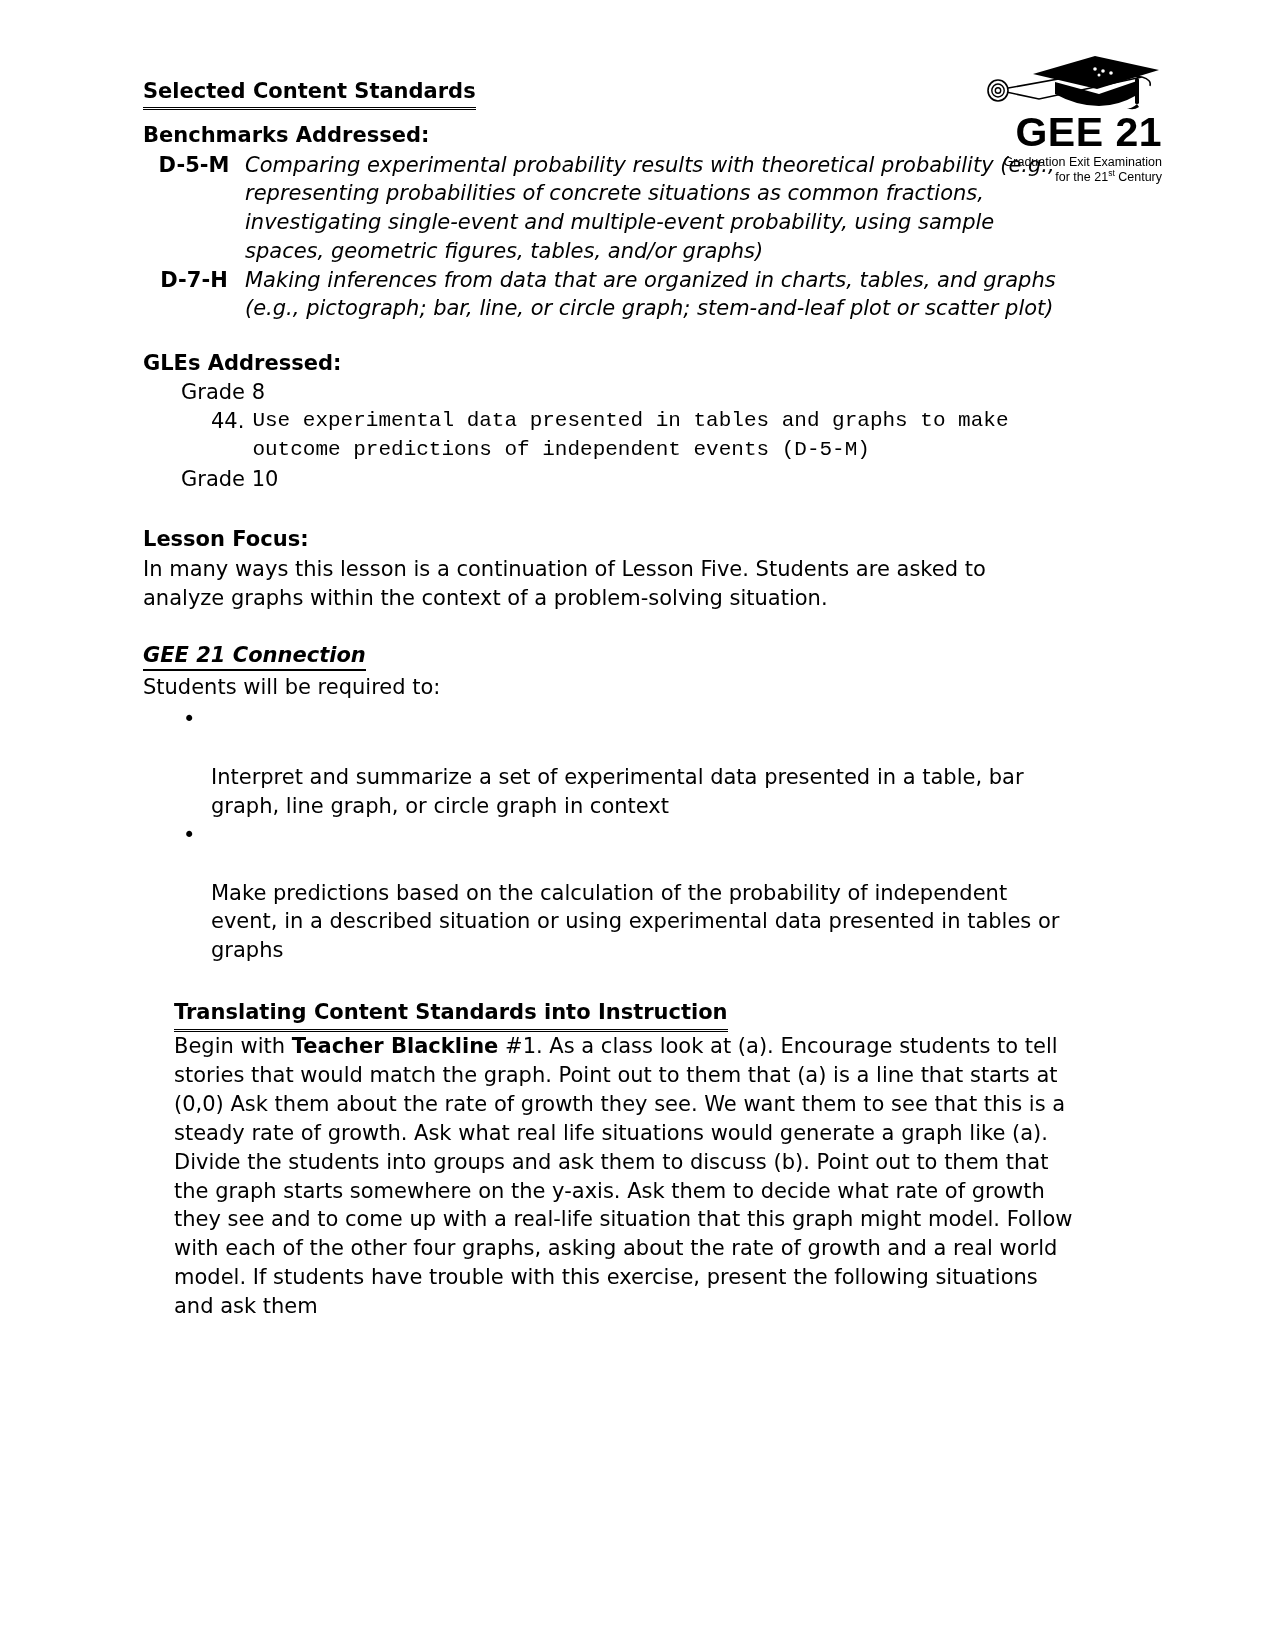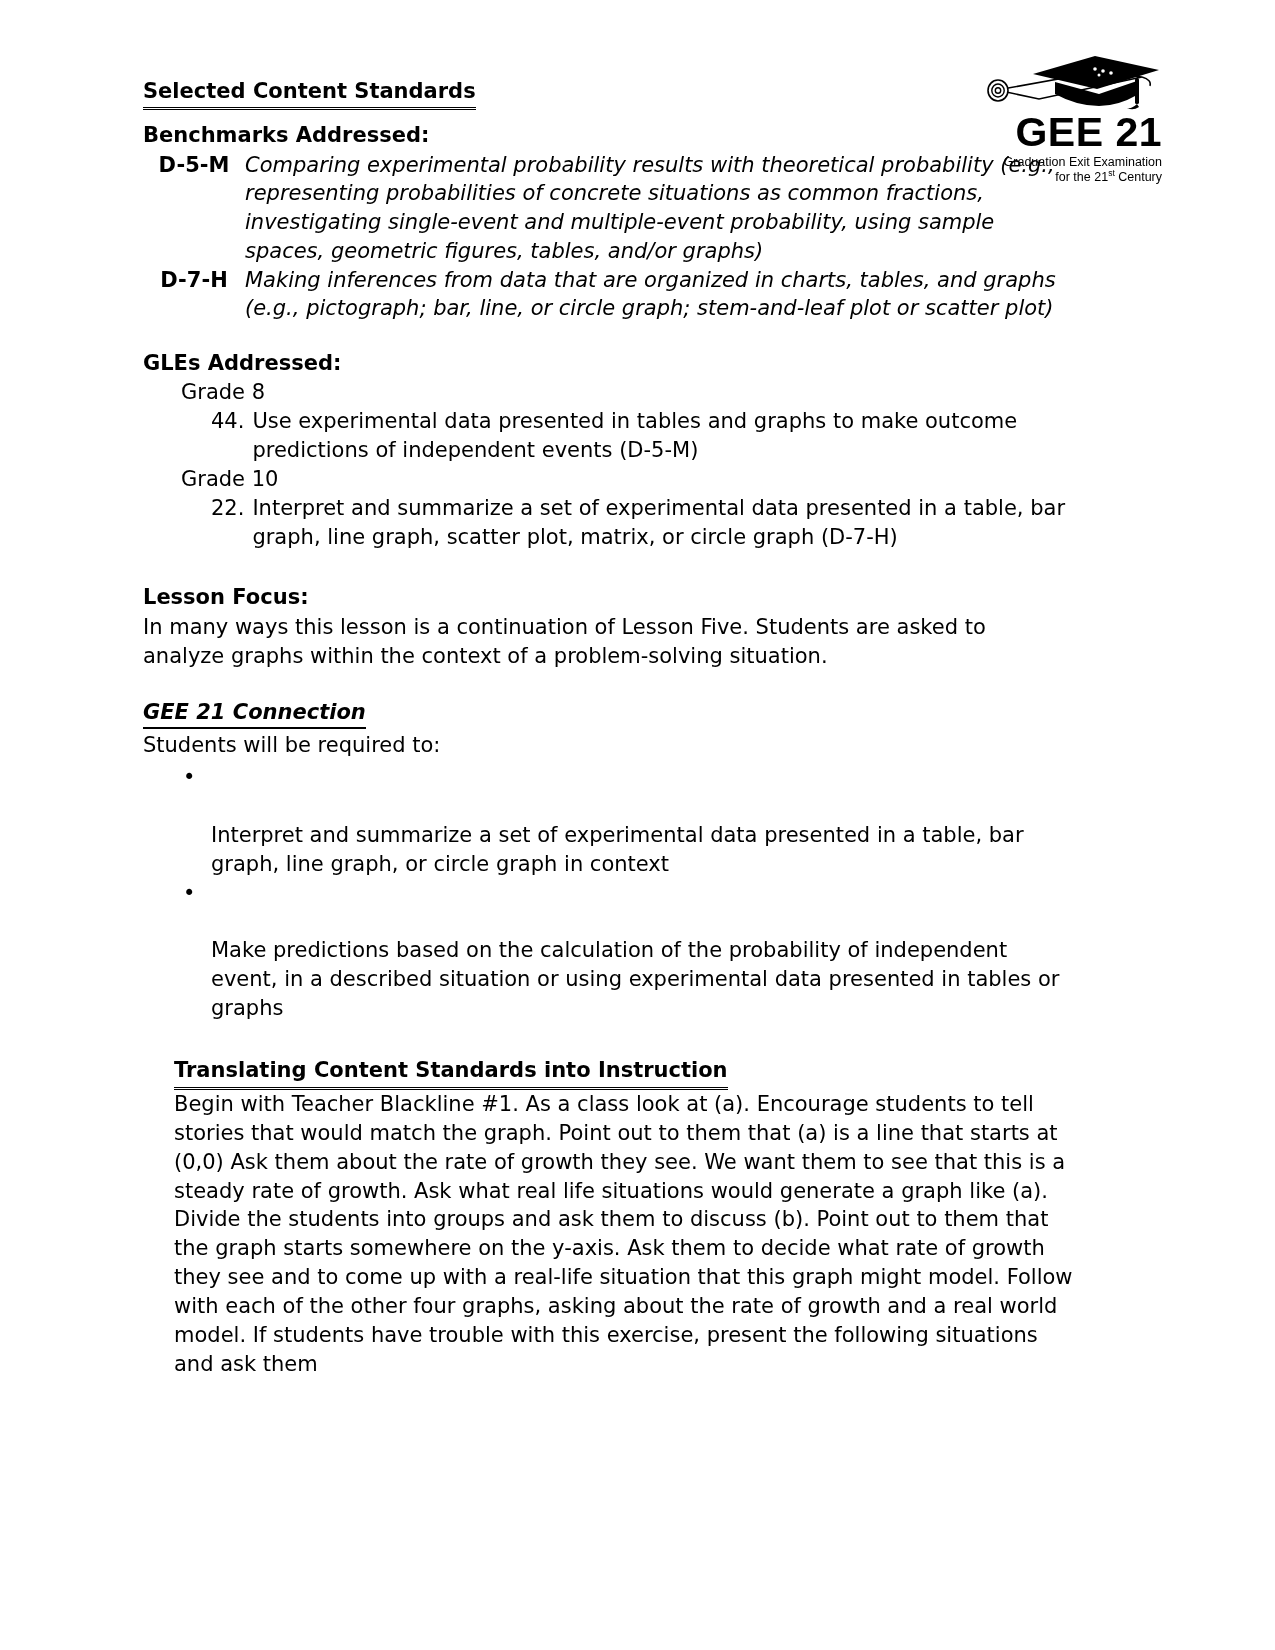--- a/index.html
+++ b/index.html
@@ -123,21 +123,21 @@
     margin-left: 38px;
   }
   .gle-item {
     display: flex;
     align-items: flex-start;
     margin-left: 68px;
     font-size: 21px;
     line-height: 1.38;
   }
   .gle-num { flex: 0 0 auto; margin-right: 8px; }
-  .gle-body { flex: 1 1 auto; }
+  .gle-body { flex: 1 1 auto; font-family: Liberation Mono, monospace; }
 
   
   p.body {
     font-size: 21px;
     line-height: 1.38;
     margin: 0;
     white-space: pre-line;
   }
   .focus-block { margin-top: 32px; }
   .conn-block { margin-top: 30px; }
@@ -171,21 +171,21 @@
     position: absolute;
     left: 40px;
     top: 0;
     font-size: 21px;
     line-height: 1.38;
   }
 
   .trans-block { margin-top: 34px; margin-left: 31px; }
   .trans-body { margin-top: 26px; }
 
-  b.inline-bold { font-weight: normal; }
+  b.inline-bold { font-weight: bold; }
 
   
   .footer {
     position: absolute;
     left: 143px;
     top: 1552px;
     width: 930px;
     display: flex;
     align-items: baseline;
     font-family: "Liberation Serif", serif;
@@ -268,24 +268,20 @@
     <div class="gles-block">
       <div class="sec-head">GLEs Addressed:</div>
 
       <div class="grade-label">Grade 8</div>
       <div class="gle-item">
         <span class="gle-num">44.</span>
         <span class="gle-body">Use experimental data presented in tables and graphs to make outcome predictions of independent events (D-5-M)</span>
       </div>
 
       <div class="grade-label">Grade 10</div>
-      <div class="gle-item">
-        <span class="gle-num">22.</span>
-        <span class="gle-body">Interpret and summarize a set of experimental data presented in a table, bar graph, line graph, scatter plot, matrix, or circle graph (D-7-H)</span>
-      </div>
     </div>
 
     <div class="focus-block">
       <div class="sec-head">Lesson Focus:</div>
       <p class="body">In many ways this lesson is a continuation of Lesson Five.  Students are asked to analyze graphs within the context of a problem-solving situation.</p>
     </div>
 
     <div class="conn-block">
       <div>
         <span class="conn-title">GEE 21 Connection</span>

